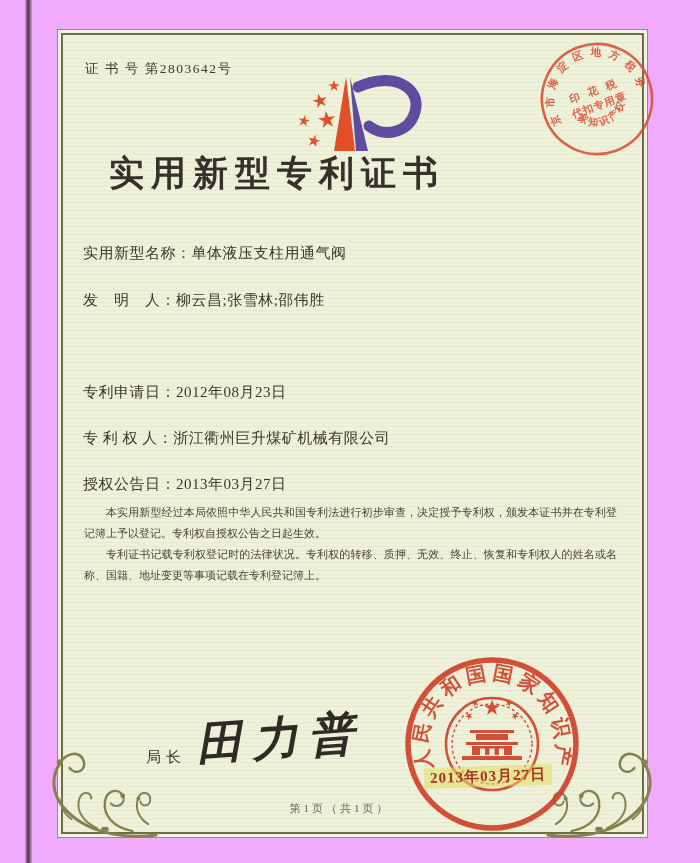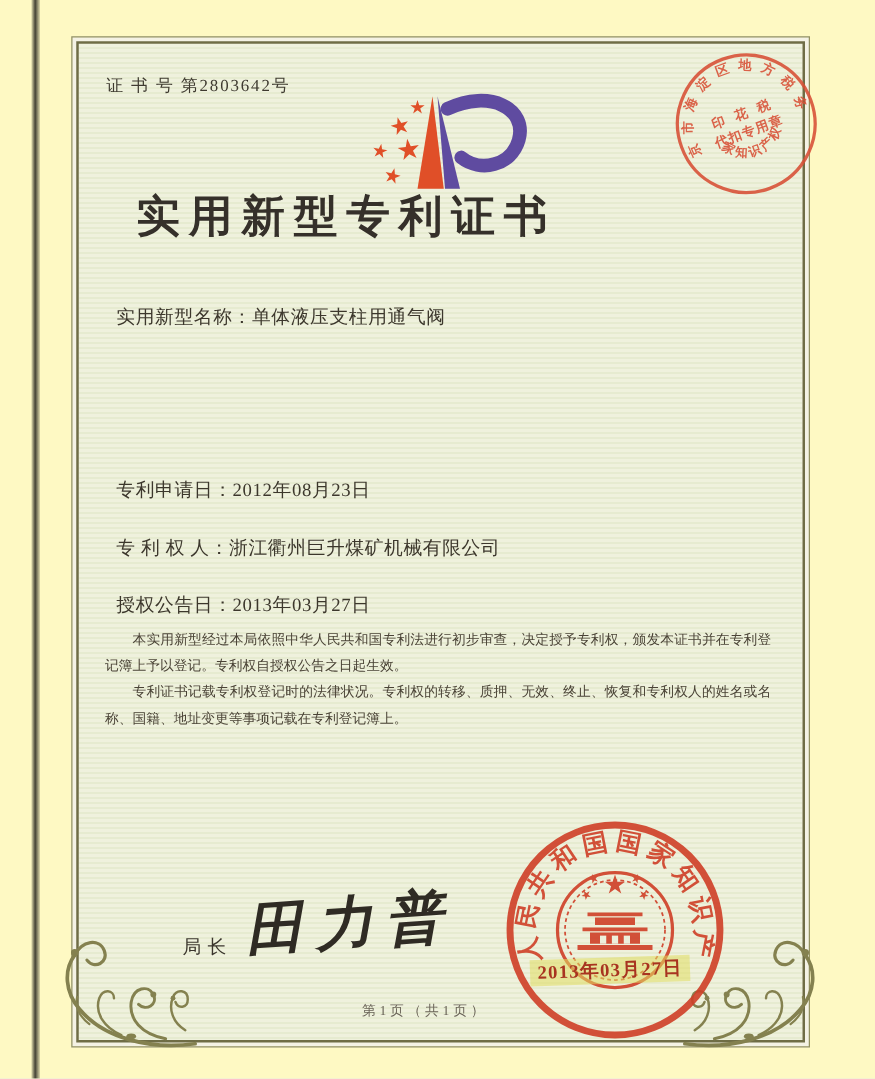--- a/index.html
+++ b/index.html
@@ -1,28 +1,28 @@
 <!DOCTYPE html>
 <html><head>
 <meta charset="utf-8">
 <style>
   html,body{margin:0;padding:0;}
   body{background:#e8e6de;font-family:"Liberation Serif","DejaVu Serif",serif;}
-  .page{position:relative;width:700px;height:863px;background:#fef9c3;overflow:hidden;}
+  .page{position:relative;width:700px;height:863px;background:#f0abfc;overflow:hidden;}
   .scan-edge{position:absolute;left:25px;top:0;width:7px;height:863px;
     background:linear-gradient(90deg,rgba(30,30,24,0.1),rgba(35,34,28,0.85) 45%,rgba(30,30,24,0.15));}
   .frame{position:absolute;left:57px;top:29px;width:591px;height:809px;
     border:1px solid #93915f;box-sizing:border-box;padding:3px;background:#f4f2e4;}
   .frame-inner{width:100%;height:100%;box-sizing:border-box;border:2px solid #6f6d45;
     background:repeating-linear-gradient(180deg,#eff1dd 0px,#eff1dd 3px,#e6ebd0 3px,#e6ebd0 4px);}
   .cert-no{position:absolute;left:85px;top:60px;font-size:13.5px;letter-spacing:1.5px;color:#3e3a2f;}
   .logo{position:absolute;left:284px;top:74px;width:145px;height:80px;}
   .title{position:absolute;left:0;top:150px;width:554px;text-align:center;
     font-size:35px;font-weight:700;letter-spacing:7px;color:#35302a;}
-  .field{position:absolute;left:93px;font-size:15px;color:#3c372c;letter-spacing:0.5px;white-space:pre;}
+  .field{position:absolute;left:83px;font-size:15px;color:#3c372c;letter-spacing:0.5px;white-space:pre;}
   .f0{top:244px}.f1{top:291px}.f2{top:337px}.f3{top:383px}.f4{top:429px}.f5{top:475px}
   .body-text{position:absolute;left:84px;top:502px;width:533px;font-size:11px;line-height:1.92;
     text-align:justify;color:#4a4336;}
   .body-text p{margin:0;text-indent:2em;}
   .director{position:absolute;left:146px;top:748px;font-size:15px;letter-spacing:5px;color:#3a352c;}
   .signature{position:absolute;left:196px;top:708px;font-size:46px;font-style:italic;font-weight:700;
     letter-spacing:10px;color:#2f2b24;transform:rotate(-4deg);white-space:nowrap;}
   .seal{position:absolute;left:396px;top:652px;width:192px;height:192px;opacity:0.9;}
   .seal-date{position:absolute;left:424px;top:766px;font-size:15px;font-weight:700;color:#a83420;
     background:rgba(224,220,96,0.55);padding:1px 6px;transform:rotate(-2deg);letter-spacing:1px;white-space:nowrap;}
@@ -110,20 +110,21 @@
         <textPath href="#taxBot" startOffset="50%" text-anchor="middle">国家知识产权局</textPath>
       </text>
       <text x="71" y="64" text-anchor="middle" font-size="10.5" font-weight="bold" letter-spacing="3">印 花 税</text>
       <text x="71" y="79" text-anchor="middle" font-size="10.5" font-weight="bold" letter-spacing="1">代扣专用章</text>
     </g>
   </svg>
 
   <div class="title">实用新型专利证书</div>
 
   <div class="field f0"><span>实用新型名称：</span><span>单体液压支柱用通气阀</span></div>
+  <div class="field f1"><span>发　明　人：</span><span>柳云昌;张雪林;邵伟胜</span></div>
   <div class="field f3"><span>专利申请日：</span><span>2012年08月23日</span></div>
   <div class="field f4"><span>专 利 权 人：</span><span>浙江衢州巨升煤矿机械有限公司</span></div>
   <div class="field f5"><span>授权公告日：</span><span>2013年03月27日</span></div>
 
   <div class="body-text">
     <p>本实用新型经过本局依照中华人民共和国专利法进行初步审查，决定授予专利权，颁发本证书并在专利登记簿上予以登记。专利权自授权公告之日起生效。</p>
     <p>专利证书记载专利权登记时的法律状况。专利权的转移、质押、无效、终止、恢复和专利权人的姓名或名称、国籍、地址变更等事项记载在专利登记簿上。</p>
   </div>
 
   <div class="director">局长</div>

